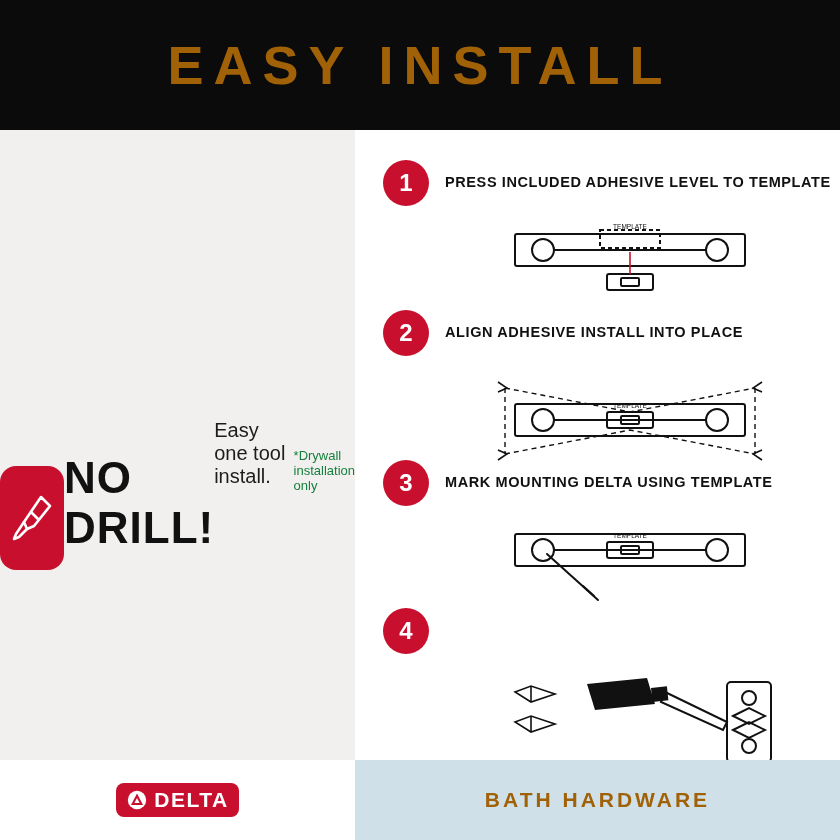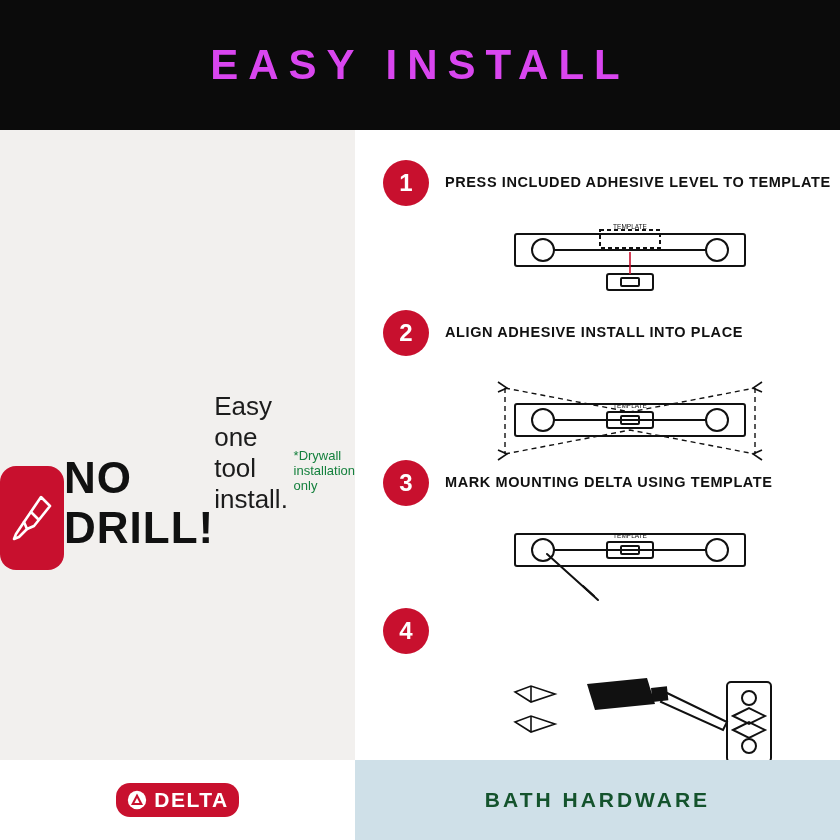--- a/index.html
+++ b/index.html
@@ -10,40 +10,40 @@
     overflow:hidden;
   }
   .page{position:relative;width:840px;height:840px;}
 
   
   .header{
     position:absolute;left:0;top:0;width:840px;height:130px;
     background:#0b0b0b;display:flex;align-items:center;justify-content:center;
   }
   .header-title{
-    color:#d946ef;font-size:42px;font-weight:bold;letter-spacing:10px;
+    color:#a16207;font-size:54px;font-weight:bold;letter-spacing:10px;
   }
 
   
   .left{
     position:absolute;left:0;top:130px;width:355px;height:630px;
     background:#f2f0ee;
     display:flex;align-items:center;
   }
   .tool-badge{
     margin-top:145px;
     width:104px;height:104px;border-radius:16px;background:#c8102e;
     display:flex;align-items:center;justify-content:center;
   }
   .left-title{
     margin-top:115px;
     font-size:44px;font-weight:bold;color:#111;letter-spacing:1px;
   }
   .left-sub{
-    margin-top:16px;font-size:26px;color:#1c1c1c;font-weight:normal;
+    margin-top:16px;font-size:20px;color:#1c1c1c;font-weight:normal;
   }
   .left-note{
     margin-top:50px;font-size:13px;color:#15803d;
   }
 
   
   .right{
     position:absolute;left:355px;top:130px;width:485px;height:630px;
     background:#ffffff;
   }
@@ -64,24 +64,24 @@
   
   .footer-left{
     position:absolute;left:0;top:760px;width:355px;height:80px;
     background:#ffffff;display:flex;align-items:center;justify-content:center;
   }
   .footer-right{
     position:absolute;left:355px;top:760px;width:485px;height:80px;
     background:#cfe0e8;display:flex;align-items:center;justify-content:center;
   }
   .footer-right-text{
-    font-size:21px;font-weight:bold;letter-spacing:3px;color:#14532d;
+    font-size:21px;font-weight:bold;letter-spacing:3px;color:#a16207;
   }
   .logo{
-    display:flex;align-items:center;background:#c8102e;border-radius:14px;
+    display:flex;align-items:center;background:#c8102e;border-radius:8px;
     padding:5px 10px;
   }
   .logo-text{
     color:#fff;font-size:21px;font-weight:bold;letter-spacing:1.5px;
     margin-left:6px;
   }
 </style>
 </head>
 <body>
 

